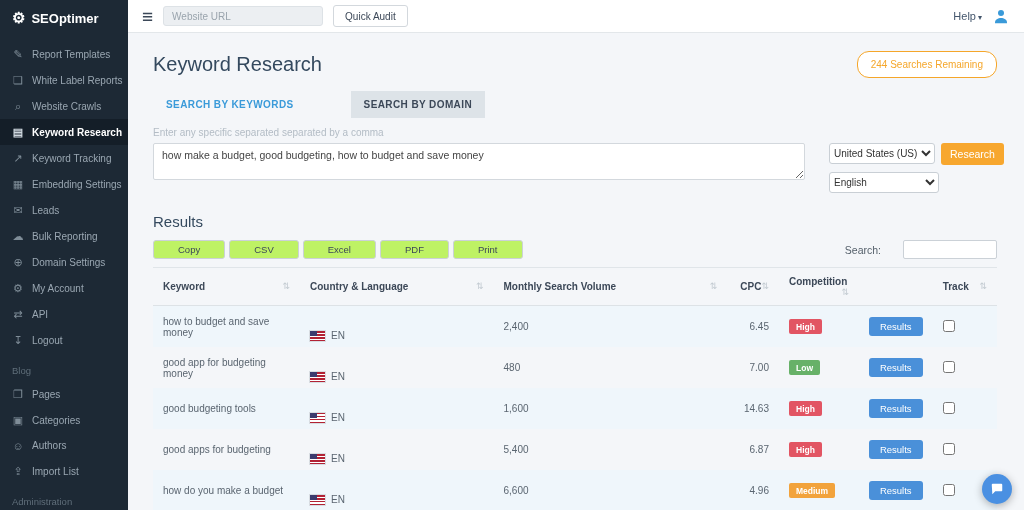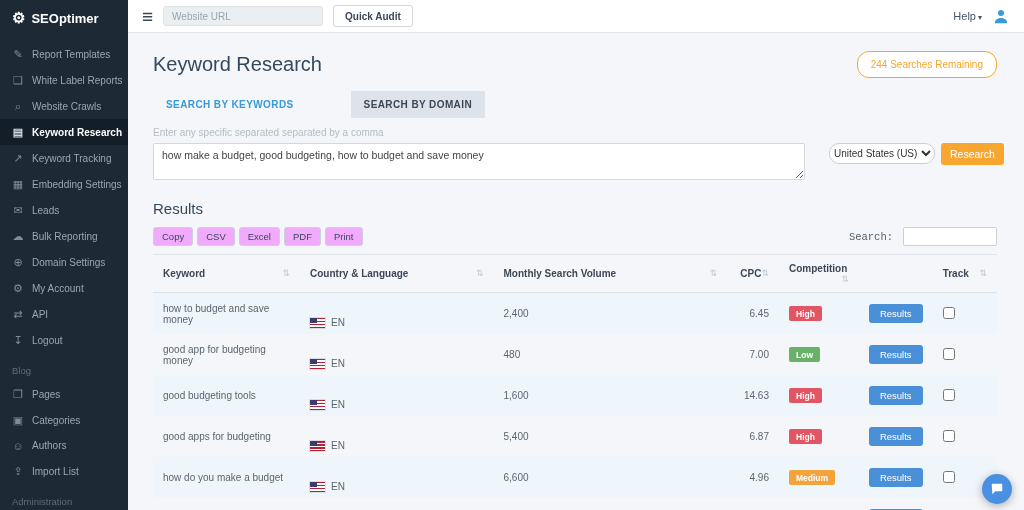--- a/index.html
+++ b/index.html
@@ -35,21 +35,21 @@
   }
   .hamburger { font-size:19px; color:#3c4858; cursor:pointer; line-height:1; }
   .url-input {
     width:160px; height:20px; background:#eceff2; border:1px solid #dde2e6;
     border-radius:3px; font-size:10px; padding:0 8px; color:#333;
     font-family:inherit;
   }
   .url-input::placeholder { color:#9aa4ad; }
   .quick-audit {
     height:22px; background:#fff; border:1px solid #d3d8dd; border-radius:3px;
-    font-size:10px; padding:0 11px; color:#3c4858; cursor:pointer; font-family:inherit;font-weight:bold;
+    font-size:10px; padding:0 11px; color:#3c4858; cursor:pointer; font-family:inherit;
   }
   .tb-spacer { flex:1; }
   .help { font-size:11px; color:#44566c; cursor:pointer; }
   .help .caret { font-size:8px; margin-left:2px; }
   .user-ic { cursor:pointer; display:flex; align-items:center; }
   
   .main {
     position:absolute; left:128px; top:33px; right:0; bottom:0;
     padding:18px 27px 0 25px; overflow:hidden;
   }
@@ -67,33 +67,33 @@
   .search-row { display:flex; gap:24px; margin-top:5px; align-items:flex-start; }
   .kw-textarea {
     flex:1; height:37px; border:1px solid #d3d8dd; border-radius:2px;
     font-size:10.5px; padding:5px 8px; color:#444; font-family:inherit;
     resize:both; background:#fff;
   }
   .controls { width:168px; display:flex; flex-direction:column; gap:7px; flex:none; }
   .ctrl-row { display:flex; gap:6px; }
   .sel {
     width:110px; height:21px; font-size:10px; border:1px solid #c9cfd5;
-    border-radius:10px; background:#fff; color:#333; font-family:inherit;
+    border-radius:3px; background:#fff; color:#333; font-family:inherit;
   }
   .research {
     height:22px; background:#f7a72f; border:none; border-radius:3px; color:#fff;
     font-size:10.5px; padding:0 9px; cursor:pointer; font-family:inherit;
   }
   .results-title { margin-top:20px; font-size:15px; color:#34495e; }
   .export-row { display:flex; align-items:center; margin-top:10px; gap:4px; }
   .exp-btn {
-    font-size:9.5px; padding:3px 8px; background:#f0abfc; border:1px solid #cbd1d7;
+    font-size:9.5px; padding:3px 24px; background:#bef264; border:1px solid #cbd1d7;
     border-radius:3px; color:#3c4858; cursor:pointer; font-family:inherit;
   }
-  .search-box { margin-left:auto; display:flex; align-items:center; gap:10px; font-size:10.5px; color:#55606b;font-family:Liberation Mono, monospace; }
+  .search-box { margin-left:auto; display:flex; align-items:center; gap:22px; font-size:10.5px; color:#55606b; }
   .search-input { width:94px; height:19px; border:1px solid #cbd1d7; border-radius:2px; font-family:inherit; }
   
   table.results { width:100%; border-collapse:collapse; margin-top:8px; border-top:1px solid #e0e5e9; }
   th {
     font-size:10px; color:#3c4858; text-align:left; padding:8px 10px;
     border-bottom:1px solid #dde2e6; font-weight:bold; cursor:pointer;
   }
   th .sort { float:right; color:#c2cad1; font-size:9px; font-weight:normal; }
   td { font-size:10px; color:#5a6570; padding:6px 10px; }
   tbody tr:nth-child(odd) { background:#eff6fb; }
@@ -234,20 +234,25 @@
 
   <div class="search-row">
     <textarea class="kw-textarea" style="">how make a budget, good budgeting, how to budget and save money</textarea>
     <div class="controls">
       <div class="ctrl-row">
         <select class="sel">
           <option>United States (US)</option>
         </select>
         <button class="research">Research</button>
       </div>
+      <div class="ctrl-row">
+        <select class="sel">
+          <option>English</option>
+        </select>
+      </div>
     </div>
   </div>
 
   <div class="results-title">Results</div>
 
   <div class="export-row">
     <button class="exp-btn">Copy</button>
     <button class="exp-btn">CSV</button>
     <button class="exp-btn">Excel</button>
     <button class="exp-btn">PDF</button>

